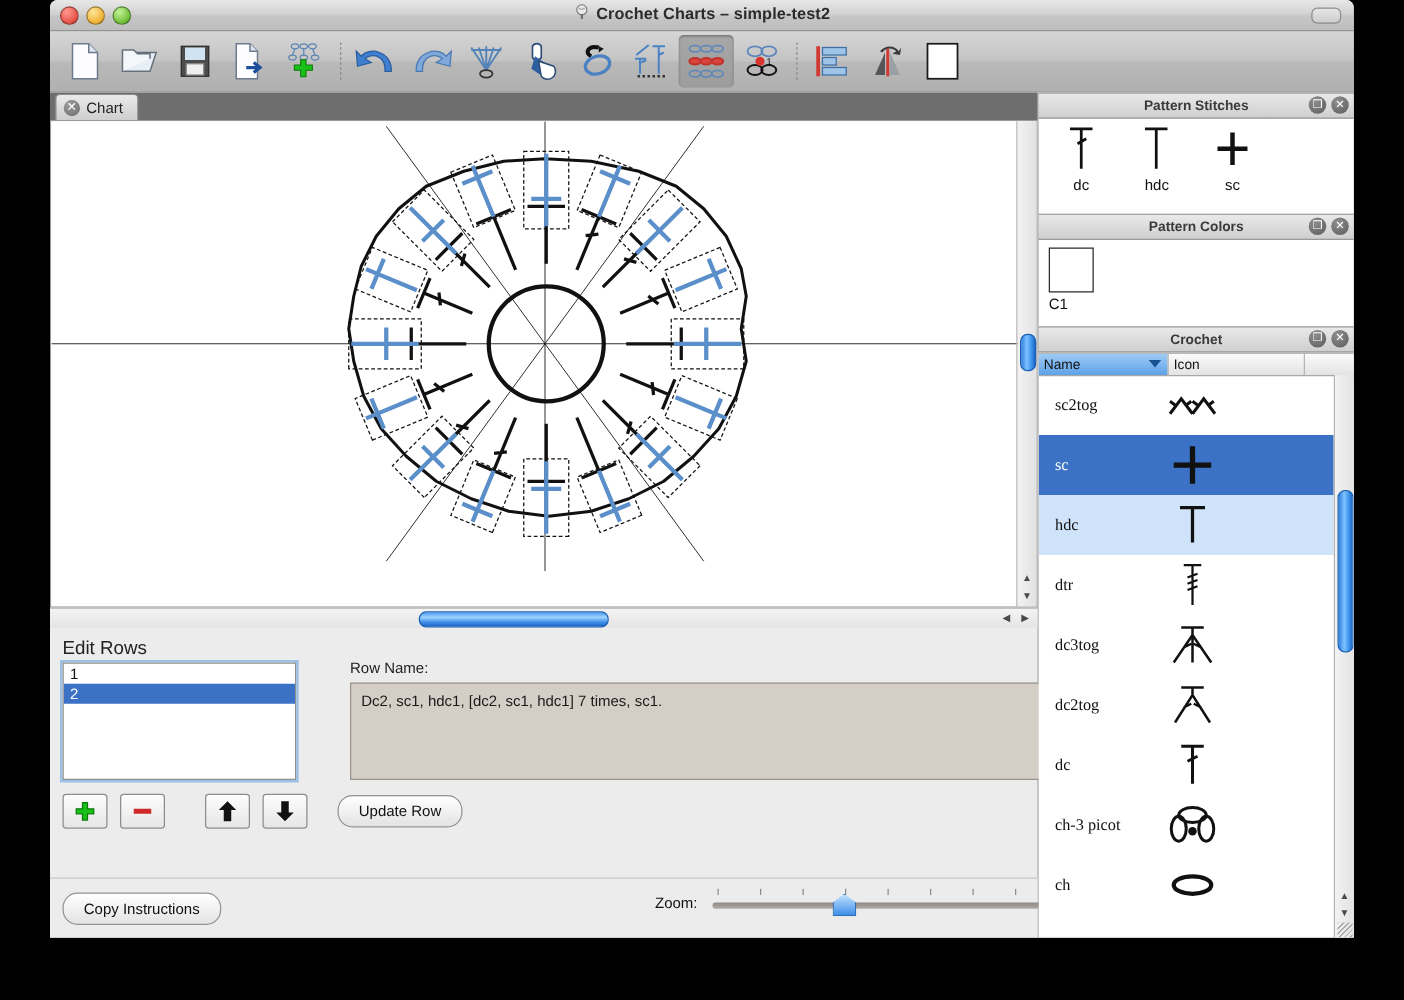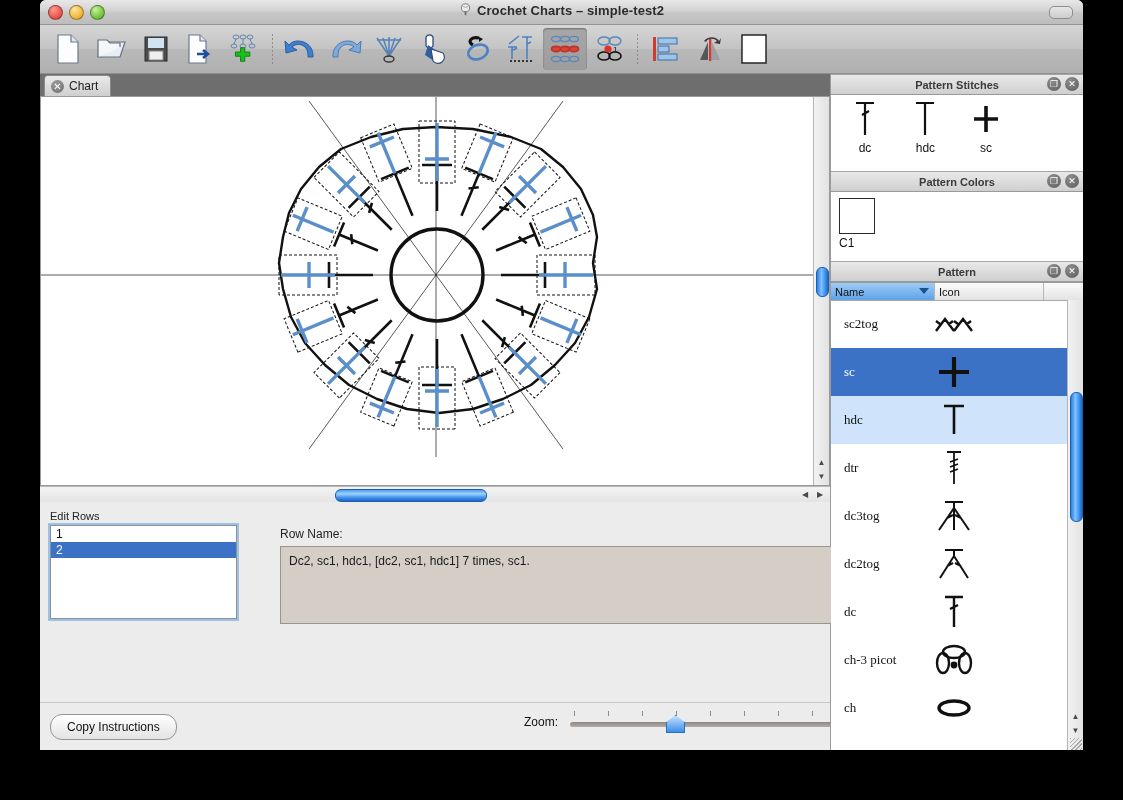--- a/index.html
+++ b/index.html
@@ -63,21 +63,21 @@
   .thumb-v{position:absolute;left:2px;width:11px;border-radius:6px;
     background:linear-gradient(to right,#2f7fe0,#7fc2ff 40%,#3b92ec 75%,#1f66c4);
     border:1px solid #1a5fb4;}
   .thumb-h{position:absolute;top:2px;height:11px;border-radius:6px;
     background:linear-gradient(to bottom,#4e9bef,#9fd3ff 35%,#3f8fe8 70%,#1f66c4);
     border:1px solid #1a5fb4;}
   .arrowbox{position:absolute;display:flex;align-items:center;justify-content:center;font-size:8px;color:#4a4a4a;}
 
   
   #editarea{height:200px;position:relative;padding:8px 10px 0 10px;box-sizing:border-box;}
-  .smalllabel{font-size:11px;color:#222;margin-bottom:3px;}
+  .smalllabel{font-size:15px;color:#222;margin-bottom:3px;}
   #rowlist{width:185px;height:92px;background:#fff;border:1px solid #8f8f8f;
     box-shadow:0 0 0 2px rgba(92,160,230,.55);overflow:hidden;}
   .rowitem{font-size:12px;padding:1px 5px;color:#111;}
   .rowitem.sel{background:#3b72c6;color:#fff;}
   .sqbtn{width:34px;height:26px;border:1px solid #8d8d8d;border-radius:3px;
     background:linear-gradient(to bottom,#fdfdfd,#e6e6e6);display:flex;align-items:center;justify-content:center;}
   .pillbtn{height:24px;padding:0 16px;border:1px solid #949494;border-radius:12px;
     background:linear-gradient(to bottom,#ffffff,#e3e3e3);font-size:12px;color:#111;
     display:inline-flex;align-items:center;justify-content:center;}
   #rowtextbox{position:absolute;left:240px;top:44px;width:575px;height:78px;
@@ -472,20 +472,44 @@
       </div>
 
       <div id="editarea">
         <div class="smalllabel">Edit Rows</div>
 
         <div id="rowlist">
           <div class="rowitem">1</div>
           <div class="rowitem sel">2</div>
         </div>
 
+        <div style="display:flex;align-items:center;gap:10px;margin-top:11px;">
+          <div class="sqbtn">
+            <svg width="18" height="18" viewBox="0 0 18 18">
+              <path d="M7 2 h4 v5 h5 v4 h-5 v5 h-4 v-5 h-5 v-4 h5 z" fill="#18c018" stroke="#0b7a0b"></path>
+            </svg>
+          </div>
+          <div class="sqbtn">
+            <svg width="18" height="18" viewBox="0 0 18 18">
+              <rect x="2" y="7" width="14" height="4" fill="#cf2a2a"></rect>
+            </svg>
+          </div>
+          <div style="width:12px"></div>
+          <div class="sqbtn">
+            <svg width="18" height="18" viewBox="0 0 18 18">
+              <path d="M9 1 L16 8 h-4 v9 h-6 v-9 h-4 z" fill="#111"></path>
+            </svg>
+          </div>
+          <div class="sqbtn">
+            <svg width="18" height="18" viewBox="0 0 18 18">
+              <path d="M9 17 L2 10 h4 v-9 h6 v9 h4 z" fill="#111"></path>
+            </svg>
+          </div>
+          <div class="pillbtn" style="margin-left:14px;">Update Row</div>
+        </div>
 
         <div class="smalllabel" style="position:absolute;left:240px;top:25px;font-size:12px;">Row Name:</div>
         <div id="rowtextbox">Dc2, sc1, hdc1, [dc2, sc1, hdc1] 7 times, sc1.</div>
       </div>
 
       <div id="bottombar">
         <div class="pillbtn">Copy Instructions</div>
         <div id="zoomwrap">
           <span style="font-size:12px;color:#111;padding-bottom:2px;">Zoom:</span>
           <div id="zoomtrack">
@@ -543,21 +567,21 @@
         </span>
       </div>
       <div class="panelbody" style="height:57px;padding:6px 8px;">
         <div class="stitchcell" style="align-items:flex-start;width:46px;">
           <div class="colorsw"></div>
           <span class="stitchname">C1</span>
         </div>
       </div>
 
       <div class="panelhdr">
-        <span>Pattern</span>
+        <span>Crochet</span>
         <span class="hdrbtns">
           <span class="hbtn">❐</span>
           <span class="hbtn">✕</span>
         </span>
       </div>
 
       <div id="sttable">
         <div class="colhdr">
           <div class="c active" style="width:95px;">
             <span>Name</span>

